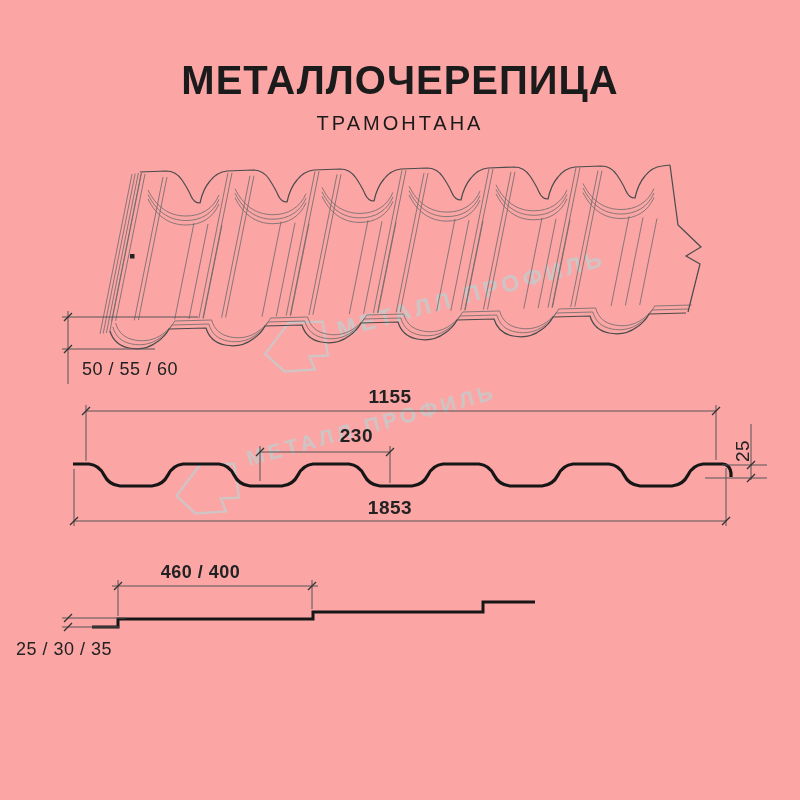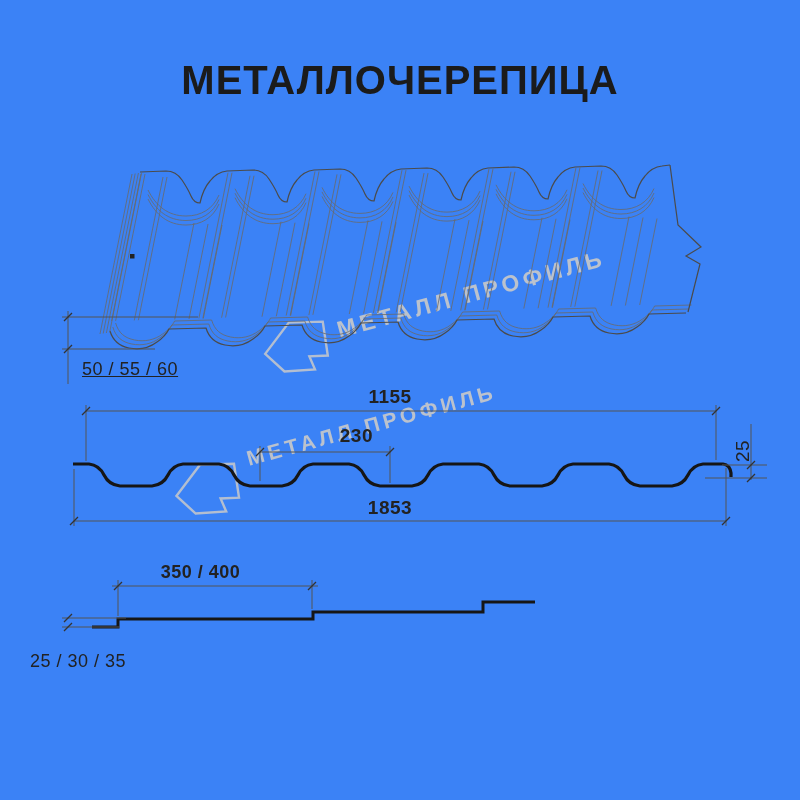--- a/index.html
+++ b/index.html
@@ -1,20 +1,20 @@
 <!DOCTYPE html>
 <html style="--ink: #2b2b2b; --profile-line: #161616; --thin-line: #4b4b4b; --dim-line: #555555; --watermark: #c9c9c9;"><head>
 <meta charset="utf-8">
 <style>
   :root{
     --ink:#2b2b2b; --profile-line:#161616; --thin-line:#4b4b4b;
     --dim-line:#555555; --watermark:#c9c9c9;
   }
   html,body{margin:0;padding:0;background:#ffffff;}
-  .page{position:relative;width:800px;height:800px;background:#3b82f6;overflow:hidden;
+  .page{position:relative;width:800px;height:800px;background:#fca5a5;overflow:hidden;
         font-family:"Liberation Sans", sans-serif;color:var(--ink);}
   .title{position:absolute;left:0;top:58px;width:100%;text-align:center;
          font-size:40px;font-weight:bold;letter-spacing:1px;color:#1b1b1b;}
   .subtitle{position:absolute;left:0;top:112px;width:100%;text-align:center;
             font-size:20px;font-weight:normal;letter-spacing:3px;color:#1b1b1b;}
   svg{position:absolute;left:0;top:0;}
   .lbl{position:absolute;font-size:19px;color:#222;letter-spacing:0.5px;white-space:nowrap;}
   .lbl.small{font-size:18px;}
   .center{text-align:center;font-weight:bold;}
   .rot{transform:rotate(-90deg);transform-origin:0 0;}
@@ -28,20 +28,21 @@
   .wm-logo{fill:none;stroke:var(--watermark);stroke-width:2.4;opacity:.85;}
   .wm-text{fill:var(--watermark);font-family:"Liberation Sans",sans-serif;font-weight:bold;
            letter-spacing:4px;opacity:.9;}
 </style>
 </head>
 <body>
 
 <div class="page">
 
   <div class="title">МЕТАЛЛОЧЕРЕПИЦА</div>
+  <div class="subtitle">ТРАМОНТАНА</div>
 
   <svg width="800" height="800" viewBox="0 0 800 800">
 
     <g transform="translate(338,332) rotate(-15.2)">
       <path class="wm-logo" d="M -76 2 L -45 -22 L -12 -14 L -16 20 L -34 16 L -32 30 L -62 24 Z"></path>
       <text class="wm-text" x="0" y="6" font-size="23">МЕТАЛЛ ПРОФИЛЬ</text>
     </g>
     <g transform="translate(248,462) rotate(-15.2)">
       <path class="wm-logo" d="M -78 14 L -47 -10 L -14 -2 L -18 32 L -36 28 L -34 42 L -64 36 Z"></path>
       <text class="wm-text" x="0" y="4" font-size="21">МЕТАЛЛ ПРОФИЛЬ</text>
@@ -96,16 +97,16 @@
         <path class="dim" d="M62 618 L126 618 M62 627 L120 627"></path>
         <path class="tick" d="M64 622 L72 614 M64 631 L72 623"></path>
       </g>
     </g>
   </svg>
 
   <span class="lbl center" style="left:340px;top:386px;width:100px;position:absolute;">1155</span>
   <span class="lbl center" style="left:273px;top:425px;width:100px;position:absolute;text-align:right;">230</span>
   <span class="lbl rot" style="left:732px;top:462px;">25</span>
   <span class="lbl center" style="left:340px;top:497px;width:100px;position:absolute;">1853</span>
-  <span class="lbl small" style="left:82px;top:359px;text-decoration:underline;">50 / 55 / 60</span>
-  <span class="lbl small center" style="left:138px;top:562px;width:125px;position:absolute;">350 / 400</span>
-  <span class="lbl small" style="left:30px;top:639px;margin-top:12px;">25 / 30 / 35</span>
+  <span class="lbl small" style="left:82px;top:359px;">50 / 55 / 60</span>
+  <span class="lbl small center" style="left:138px;top:562px;width:125px;position:absolute;">460 / 400</span>
+  <span class="lbl small" style="left:16px;top:639px;">25 / 30 / 35</span>
 </div>
 
 </body></html>

